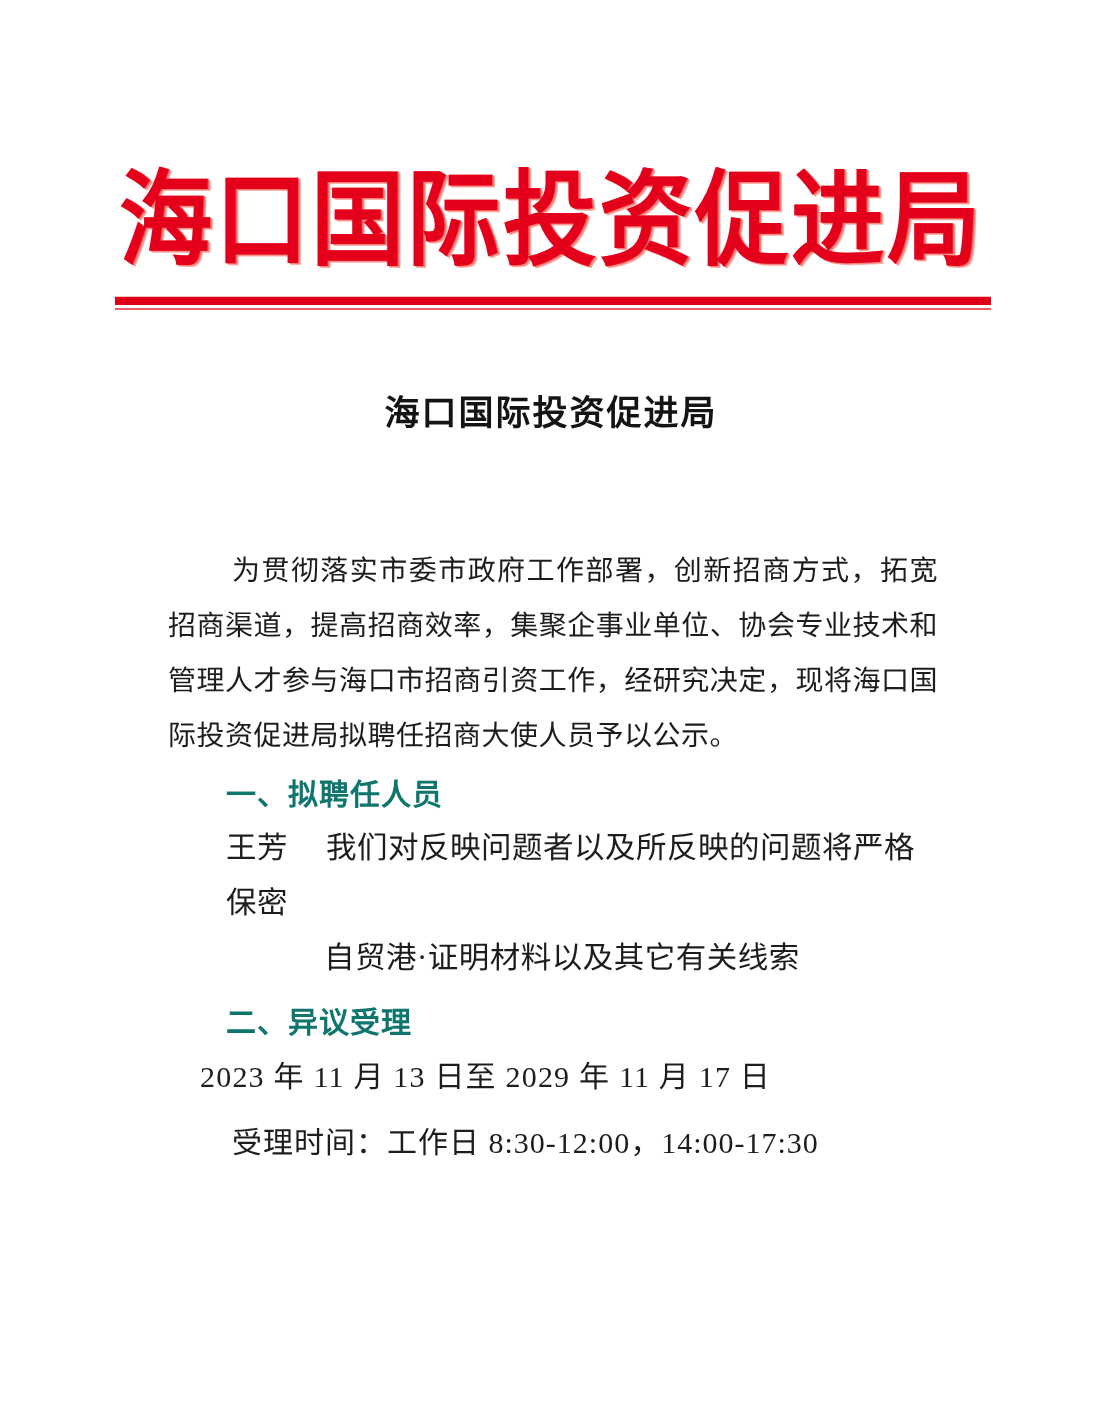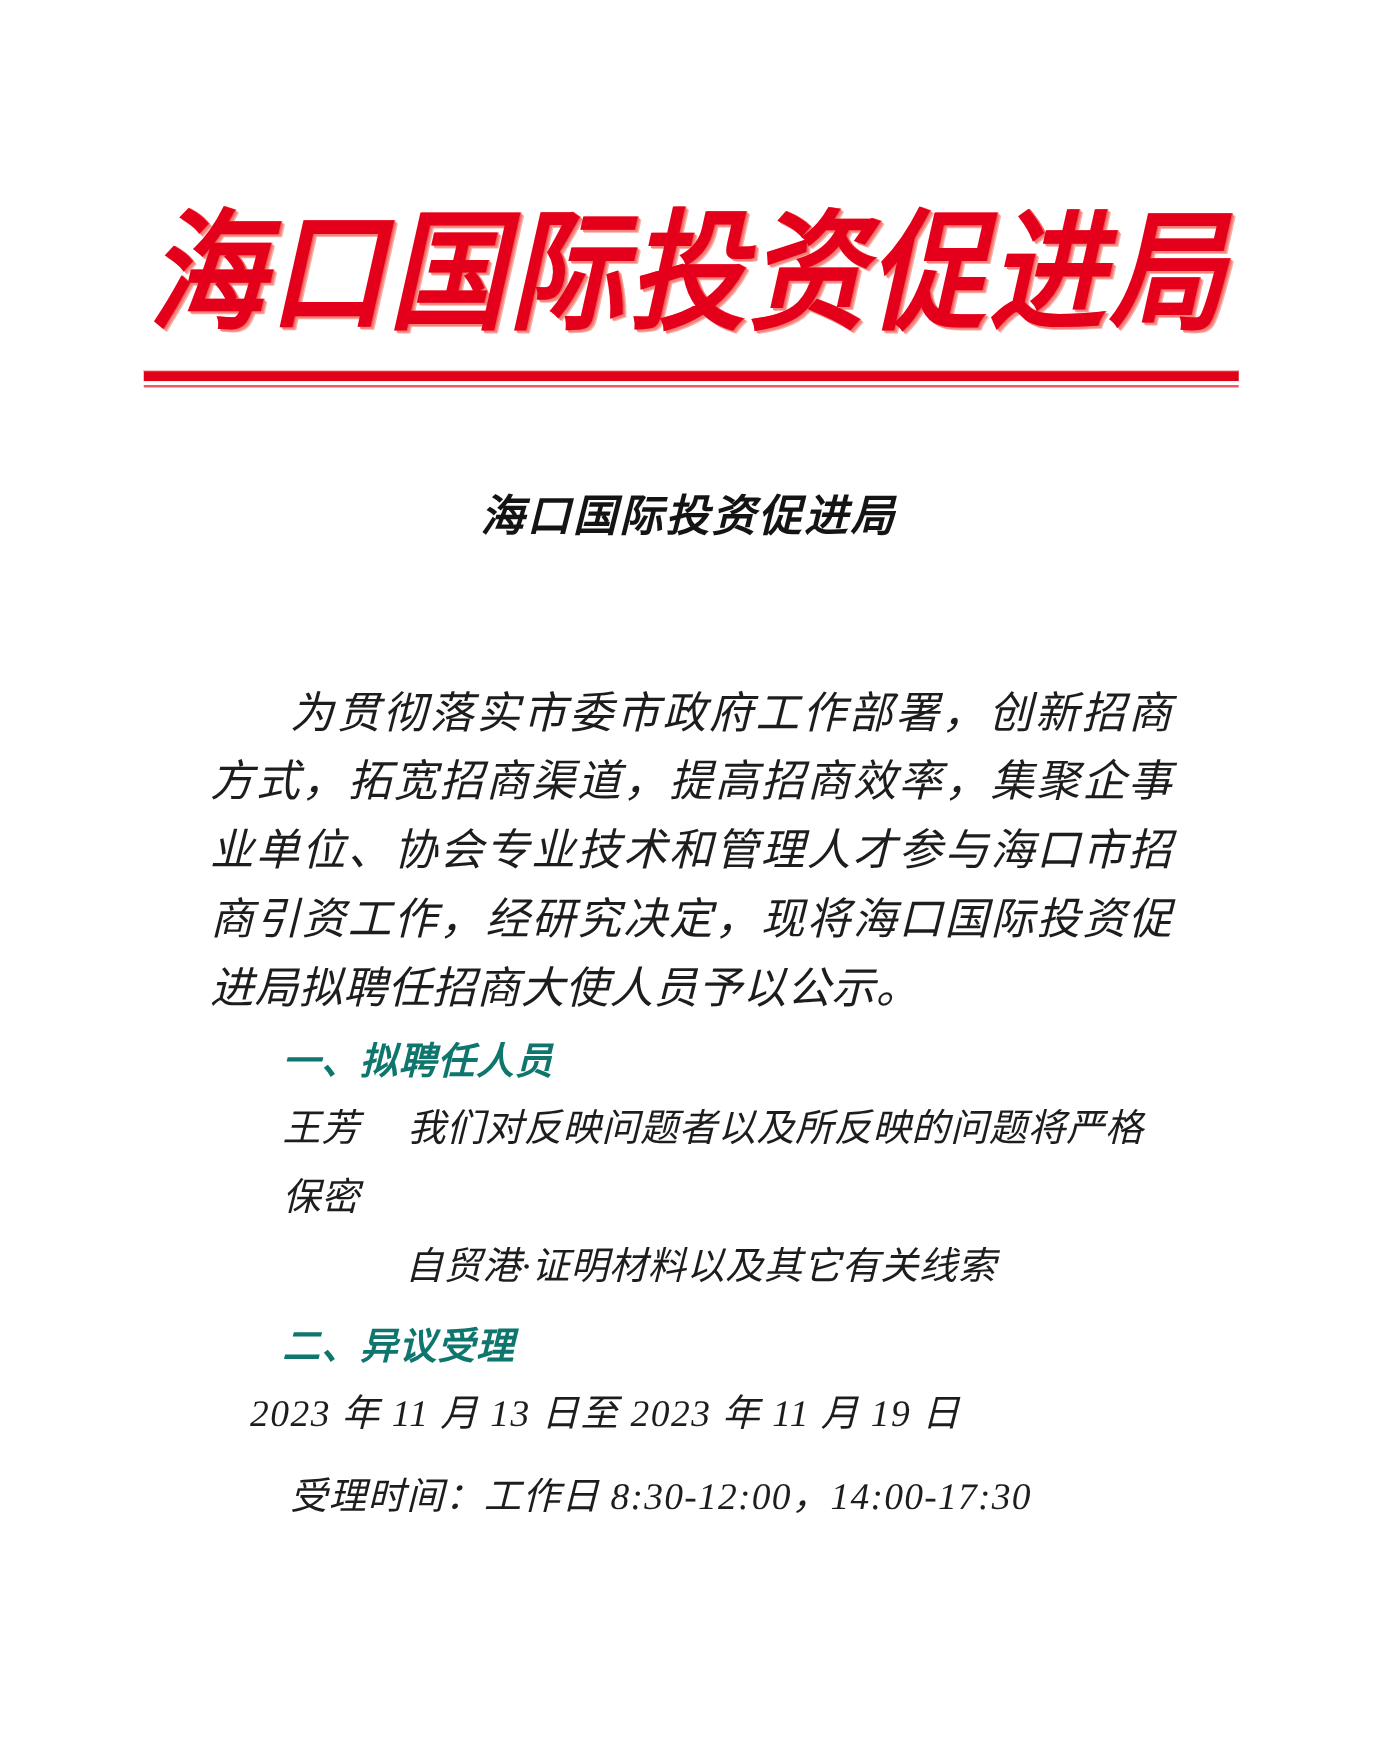--- a/index.html
+++ b/index.html
@@ -11,21 +11,20 @@
 
   .page {
     position: relative;
     width: 1102px;
     height: 1409px;
     margin: 0 auto;
     background: #ffffff;
     overflow: hidden;
     font-family: "Liberation Serif", "DejaVu Serif", serif;
     color: #1a1a1a;
-    font-style: italic;
   }
 
   
   .letterhead {
     position: absolute;
     top: 165px;
     left: 0;
     width: 1102px;
     text-align: center;
   }
@@ -83,21 +82,21 @@
   
   .body-area {
     position: absolute;
     top: 543px;
     left: 168px;
     width: 770px;
   }
 
   .para {
     font-family: "Liberation Serif", "DejaVu Serif", serif;
-    font-size: 35px;
+    font-size: 28px;
     line-height: 55px;
     letter-spacing: 0.5px;
     color: #1d1d1d;
     text-align: justify;
     text-justify: inter-character;
     margin: 0;
   }
   .para.indent { text-indent: 64px; }
 
   .section-heading {
@@ -179,21 +178,21 @@
 
     <p class="person-row">
       <span class="person-name">王芳</span><span>我们对反映问题者以及所反映的问题将严格保密</span>
       <span class="person-role-2">自贸港·证明材料以及其它有关线索</span>
     </p>
 
     <div class="spacer-md"></div>
 
     <h2 class="section-heading">二、异议受理</h2>
 
-    <p class="date-line">2023 年 11 月 13 日至 2023 年 11 月 19 日</p>
+    <p class="date-line">2023 年 11 月 13 日至 2029 年 11 月 17 日</p>
 
     <div class="spacer-md"></div>
 
 
 
     <p class="hours-line">受理时间：工作日 8:30-12:00，14:00-17:30</p>
 
   </div>
 </div>
 

